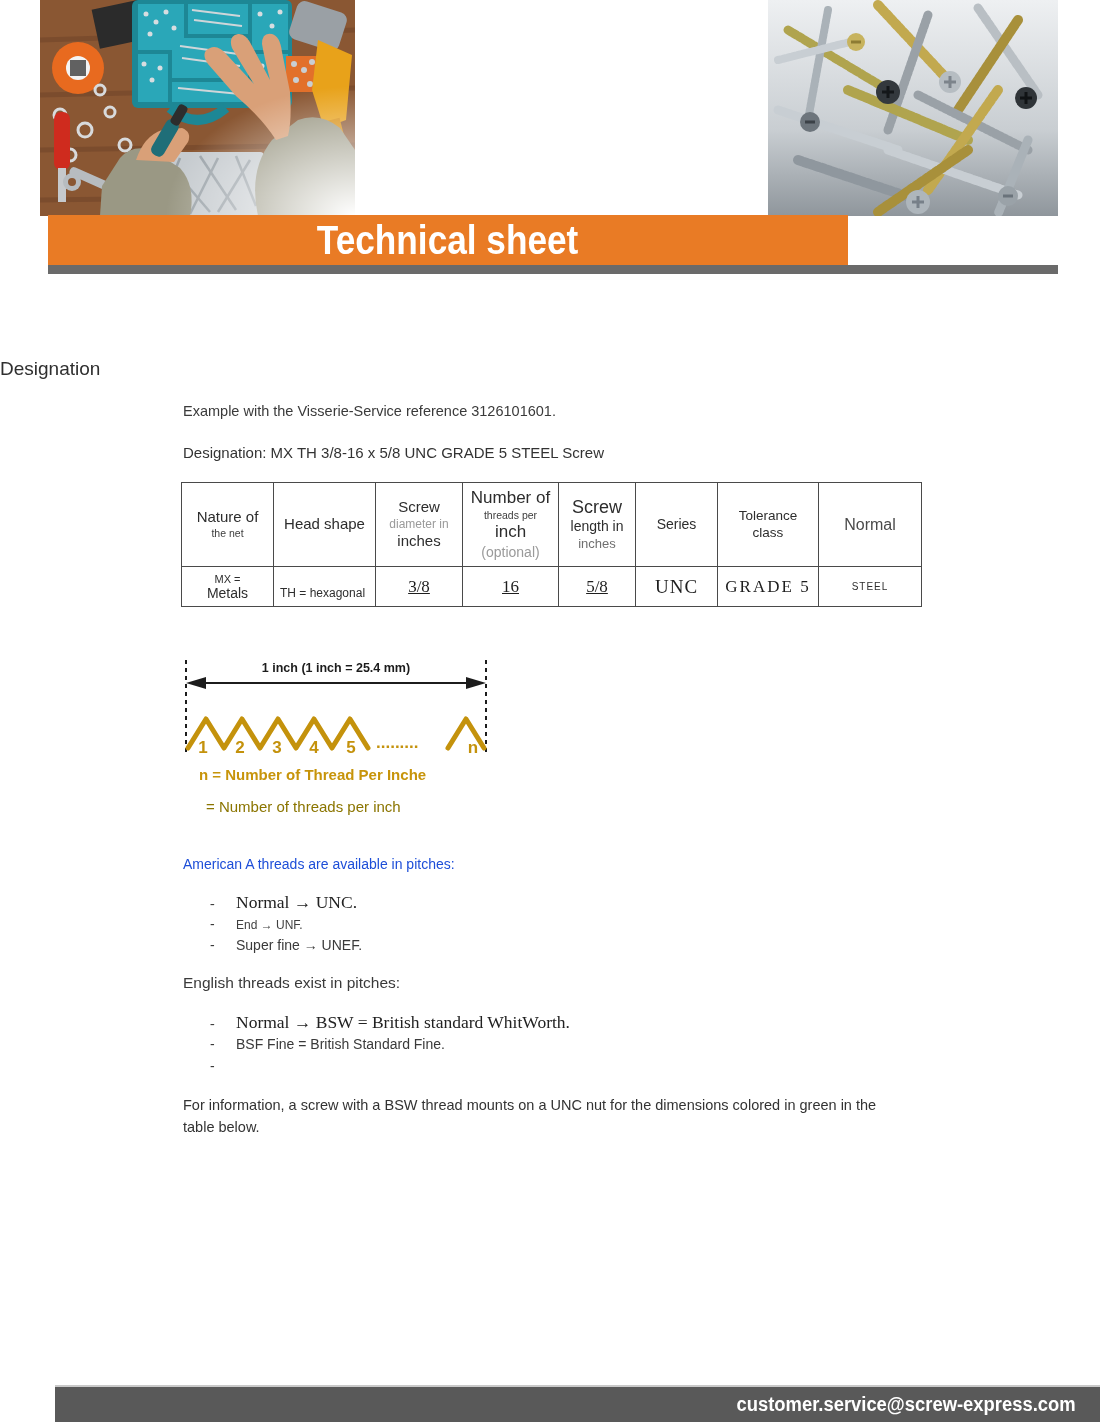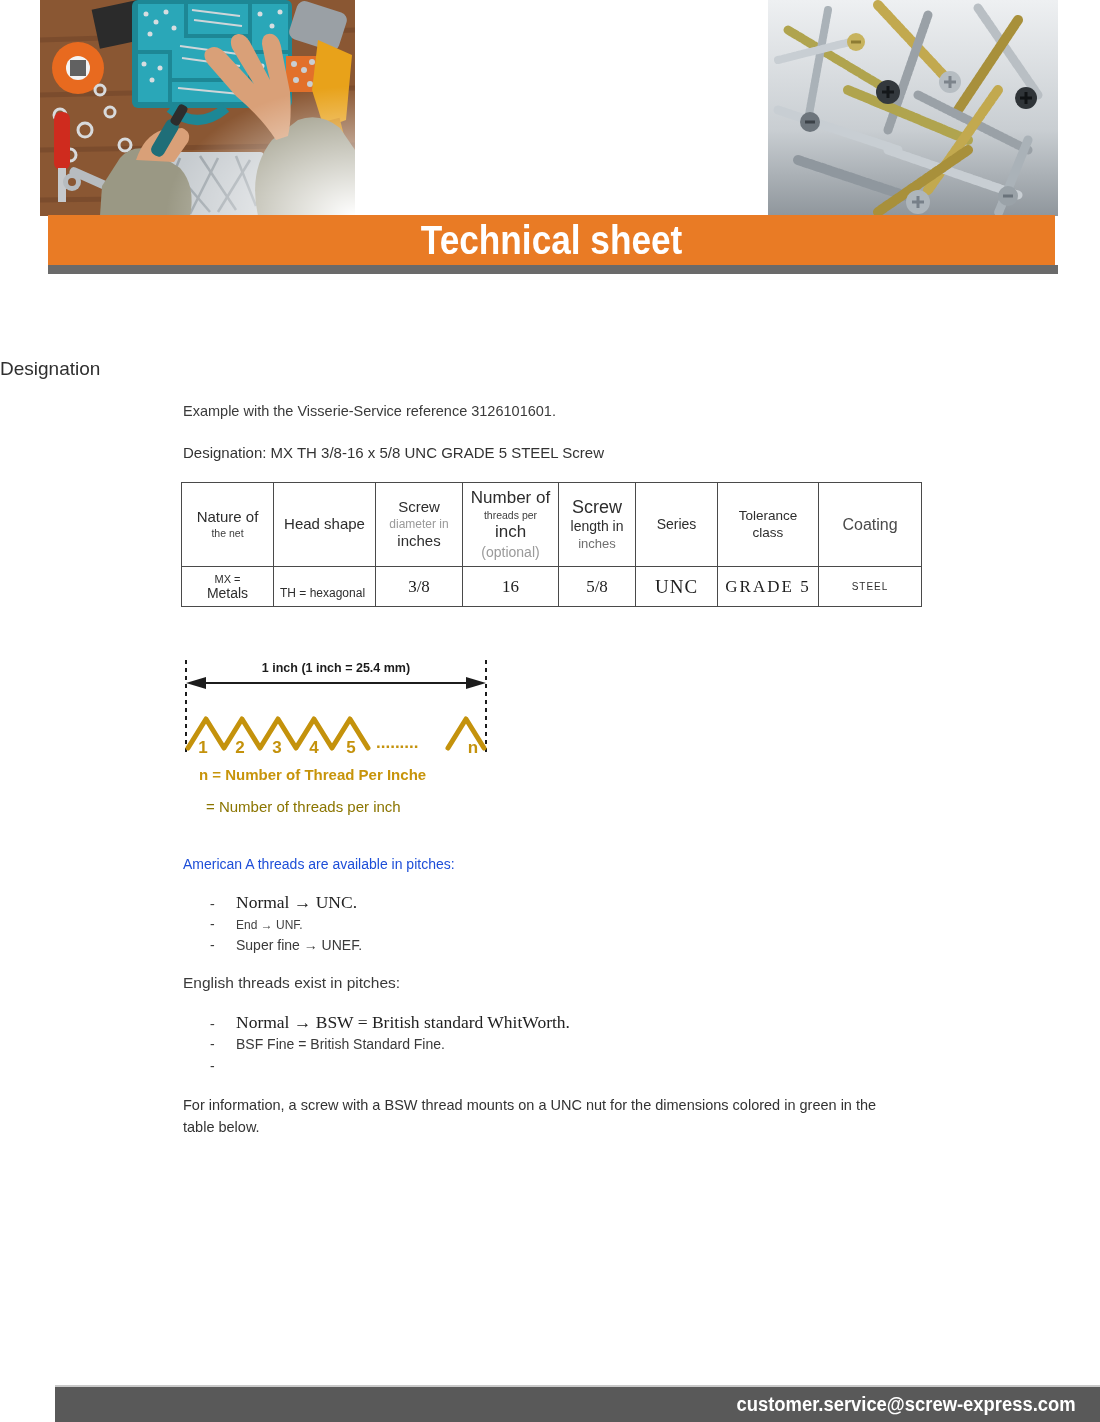--- a/index.html
+++ b/index.html
@@ -11,40 +11,40 @@
   .photo { position:absolute; top:0; height:216px; display:block; }
   .photo-left { left:40px; width:315px; }
   .photo-right { left:768px; width:290px; }
 
   .logo-block { position:absolute; left:382px; top:72px; width:356px; text-align:center; }
   .logo-line { font-size:40px; font-weight:bold; letter-spacing:-1px; white-space:nowrap; }
   .logo-part1 { color:#4b4b4d; }
   .logo-part2 { color:#f07c00; font-style:italic; }
   .logo-swoosh { display:block; margin:8px auto 0 2px; }
 
-  .banner { position:absolute; left:48px; top:215px; width:1007px; height:50px; background:#e97b25; display:flex; align-items:center; justify-content:center; }
+  .banner { position:absolute; left:48px; top:215px; width:800px; height:50px; background:#e97b25; display:flex; align-items:center; justify-content:center; }
   .banner-title { color:#ffffff; font-size:40px; font-weight:bold; transform:scaleX(0.88); white-space:nowrap; }
   .banner-underline { position:absolute; left:48px; top:265px; width:1010px; height:9px; background:#6a6a6a; }
 
   
   .section-title { position:absolute; left:0; top:358px; width:1100px; font-size:19px; color:#2f2f2f; }
   .example-line { position:absolute; left:183px; top:403px; font-size:14.5px; color:#3a3a3a; }
   .designation-line { position:absolute; left:183px; top:444px; font-size:15px; color:#333333; }
 
   
   table.spec { position:absolute; left:181px; top:482px; border-collapse:collapse; table-layout:fixed; }
   table.spec td { border:1px solid #4a4a4a; text-align:center; vertical-align:middle; padding:2px 3px; }
   table.spec tr.hdr td { height:84px; }
   table.spec tr.val td { height:40px; }
   .h-main { font-size:15px; color:#2d2d2d; line-height:1.25; }
   .h-big { font-size:17px; color:#2d2d2d; line-height:1.2; }
   .h-sub { font-size:10.5px; color:#3d3d3d; line-height:1.3; }
   .h-gray { font-size:12px; color:#9a9a9a; line-height:1.3; }
   .h-gray-lg { font-size:14px; color:#9a9a9a; line-height:1.3; }
-  .v-serif { font-family:"Liberation Serif", serif; font-size:17px; color:#1e1e1e; }
+  .v-serif { font-family:"Liberation Serif", serif; font-size:17px; color:#1e1e1e;text-decoration:underline; }
   .v-serif-lg { font-family:"Liberation Serif", serif; font-size:19px; letter-spacing:1px; color:#1e1e1e; }
   .v-grade { font-family:"Liberation Serif", serif; font-size:17px; letter-spacing:2px; color:#1e1e1e; }
   .v-steel { font-size:10px; letter-spacing:1px; color:#2d2d2d; }
   .cell-nature .l1 { font-size:11px; color:#2d2d2d; }
   .cell-nature .l2 { font-size:14px; color:#2d2d2d; }
   .cell-headshape { text-align:left !important; vertical-align:bottom !important; padding:0 0 6px 6px !important; font-size:12px; color:#2d2d2d; }
 
   
   .diagram { position:absolute; left:180px; top:656px; }
   .caption-gold { position:absolute; left:199px; top:766px; font-size:15px; font-weight:bold; color:#c7940a; }
@@ -272,21 +272,21 @@
         <div class="h-gray" style="color:#6f6f6f;font-size:13px">inches</div>
       </td>
       <td>
         <div class="h-main" style="font-size:14px">Series</div>
       </td>
       <td>
         <div class="h-main" style="font-size:13.5px">Tolerance</div>
         <div class="h-main" style="font-size:13.5px">class</div>
       </td>
       <td>
-        <div class="h-big" style="font-size:16px;color:#4a4a4a">Coating</div>
+        <div class="h-big" style="font-size:16px;color:#4a4a4a">Normal</div>
       </td>
     </tr>
     <tr class="val">
       <td class="cell-nature">
         <div class="l1">MX =</div>
         <div class="l2">Metals</div>
       </td>
       <td class="cell-headshape">TH = hexagonal</td>
       <td class="v-serif">3/8</td>
       <td class="v-serif">16</td>

